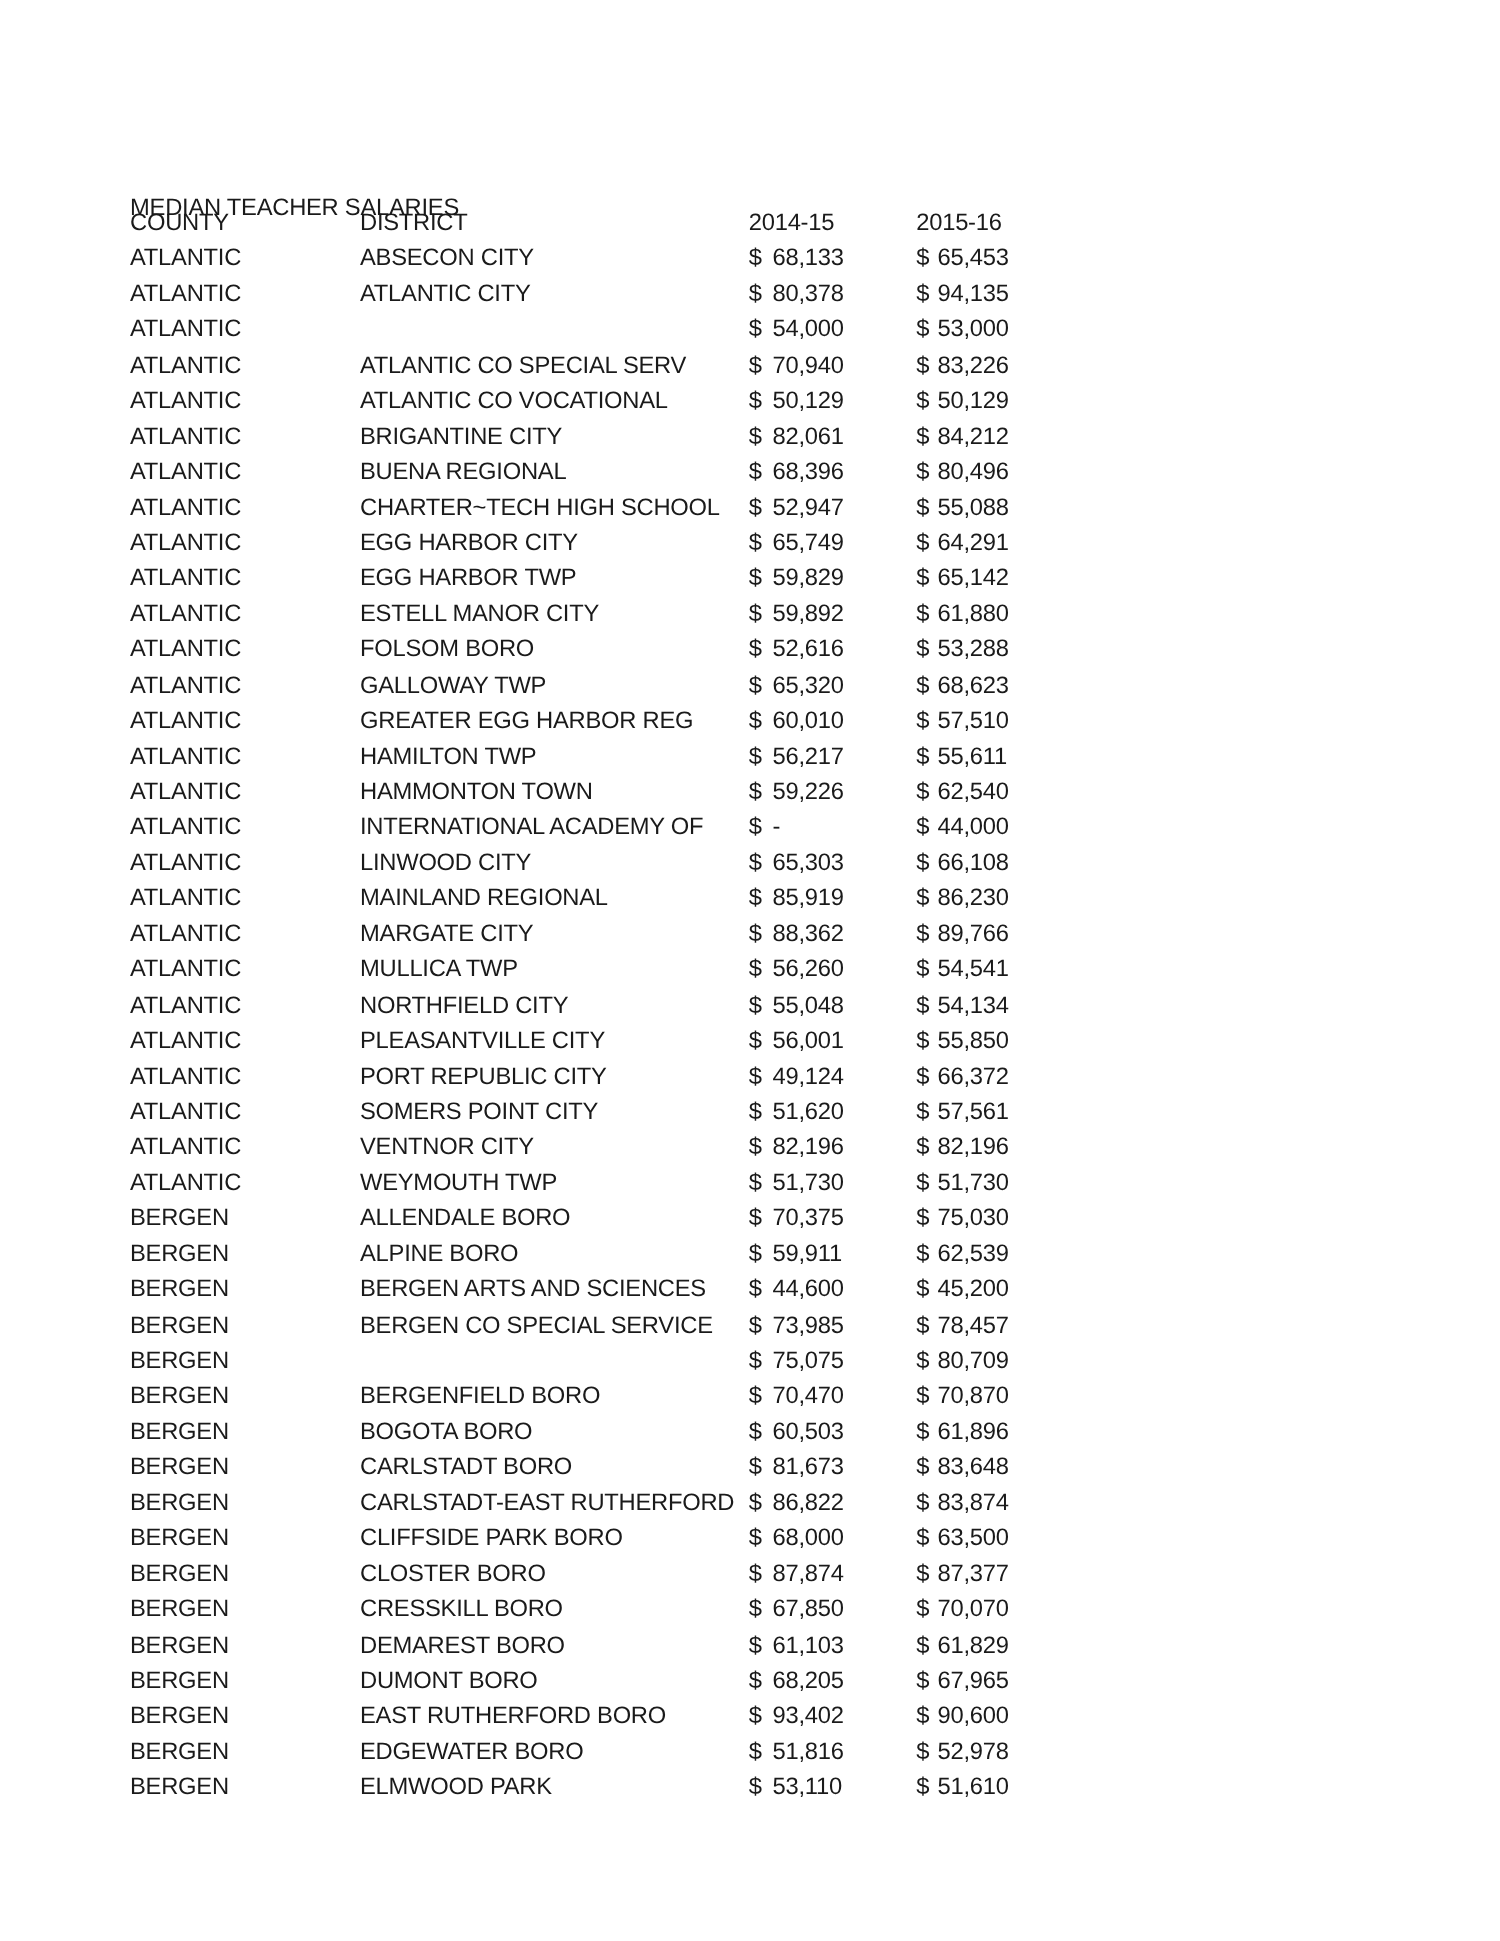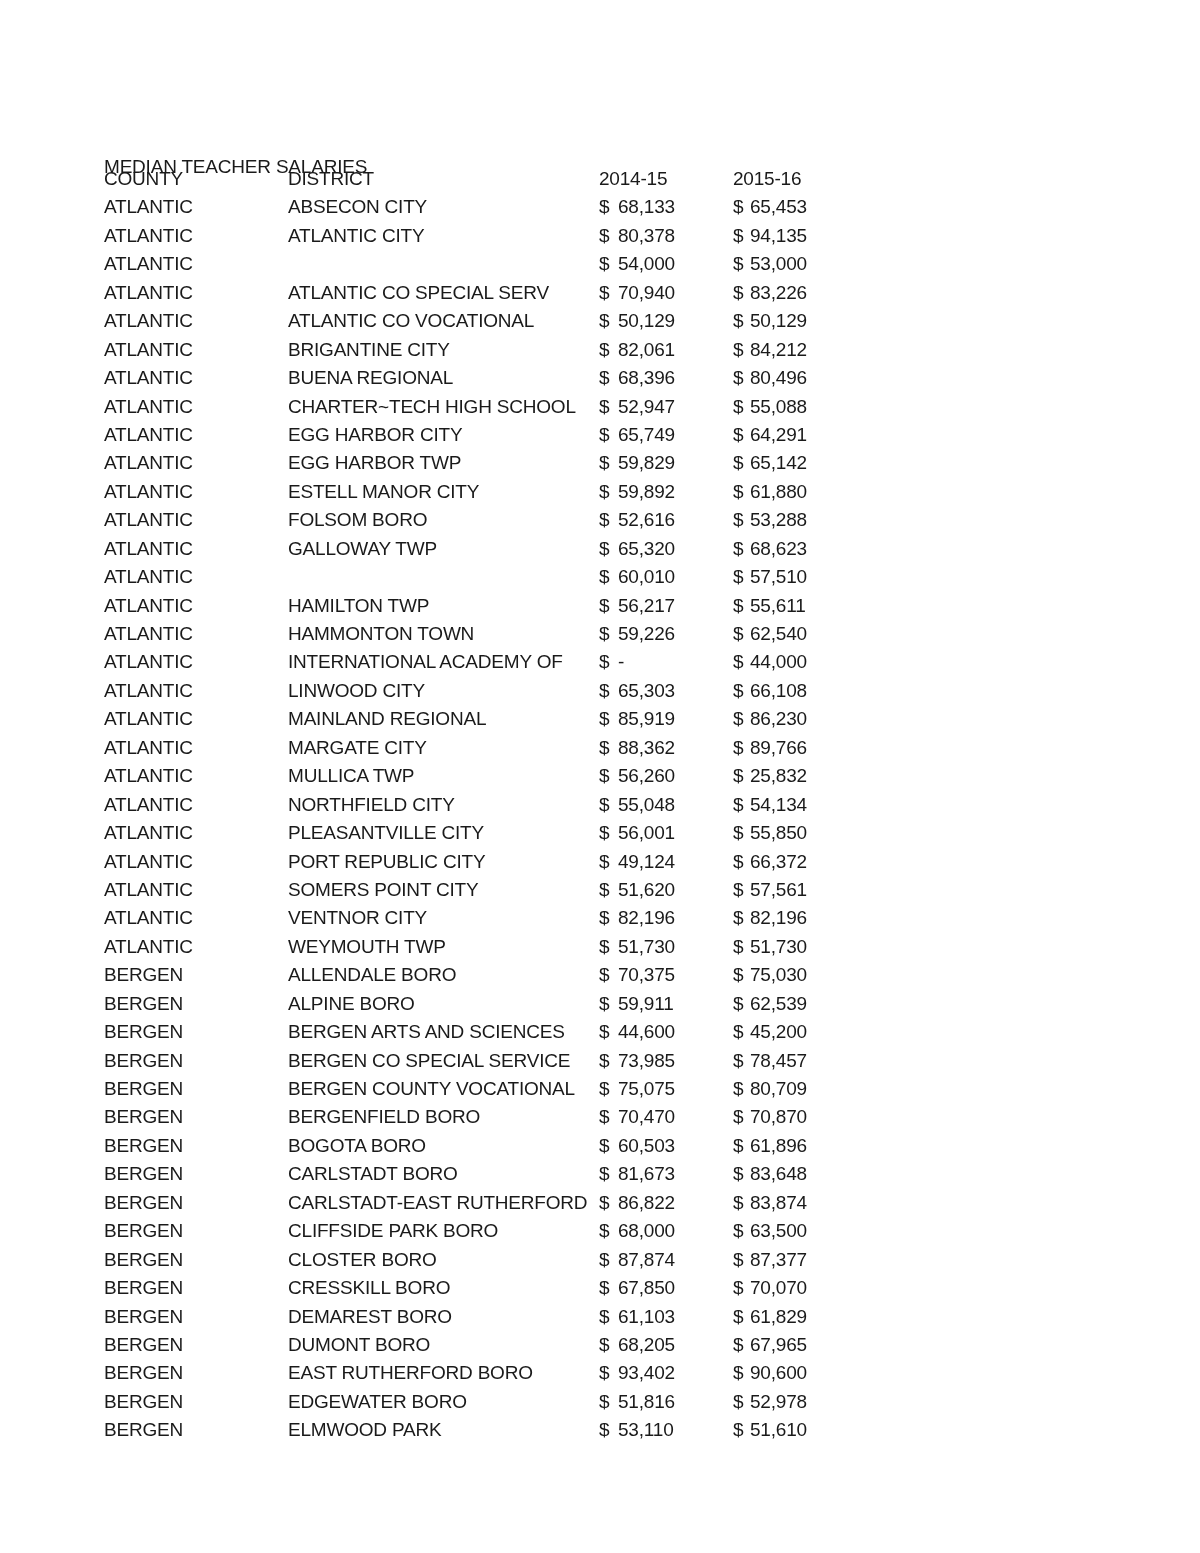--- a/index.html
+++ b/index.html
@@ -163,20 +163,21 @@
       <div class="row">
         <span class="cell c-county">ATLANTIC</span>
         <span class="cell c-district">GALLOWAY TWP</span>
         <span class="cell c-d1">$</span>
         <span class="cell c-v1">65,320</span>
         <span class="cell c-d2">$</span>
         <span class="cell c-v2">68,623</span>
       </div>
       <div class="row">
         <span class="cell c-county">ATLANTIC</span>
+        <span class="cell c-district">GREATER EGG HARBOR REG</span>
         <span class="cell c-d1">$</span>
         <span class="cell c-v1">60,010</span>
         <span class="cell c-d2">$</span>
         <span class="cell c-v2">57,510</span>
       </div>
       <div class="row">
         <span class="cell c-county">ATLANTIC</span>
         <span class="cell c-district">HAMILTON TWP</span>
         <span class="cell c-d1">$</span>
         <span class="cell c-v1">56,217</span>
@@ -222,21 +223,21 @@
         <span class="cell c-v1">88,362</span>
         <span class="cell c-d2">$</span>
         <span class="cell c-v2">89,766</span>
       </div>
       <div class="row">
         <span class="cell c-county">ATLANTIC</span>
         <span class="cell c-district">MULLICA TWP</span>
         <span class="cell c-d1">$</span>
         <span class="cell c-v1">56,260</span>
         <span class="cell c-d2">$</span>
-        <span class="cell c-v2">25,832</span>
+        <span class="cell c-v2">54,541</span>
       </div>
       <div class="row">
         <span class="cell c-county">ATLANTIC</span>
         <span class="cell c-district">NORTHFIELD CITY</span>
         <span class="cell c-d1">$</span>
         <span class="cell c-v1">55,048</span>
         <span class="cell c-d2">$</span>
         <span class="cell c-v2">54,134</span>
       </div>
       <div class="row">
@@ -306,21 +307,20 @@
       <div class="row">
         <span class="cell c-county">BERGEN</span>
         <span class="cell c-district">BERGEN CO SPECIAL SERVICE</span>
         <span class="cell c-d1">$</span>
         <span class="cell c-v1">73,985</span>
         <span class="cell c-d2">$</span>
         <span class="cell c-v2">78,457</span>
       </div>
       <div class="row">
         <span class="cell c-county">BERGEN</span>
-        <span class="cell c-district">BERGEN COUNTY VOCATIONAL</span>
         <span class="cell c-d1">$</span>
         <span class="cell c-v1">75,075</span>
         <span class="cell c-d2">$</span>
         <span class="cell c-v2">80,709</span>
       </div>
       <div class="row">
         <span class="cell c-county">BERGEN</span>
         <span class="cell c-district">BERGENFIELD BORO</span>
         <span class="cell c-d1">$</span>
         <span class="cell c-v1">70,470</span>

